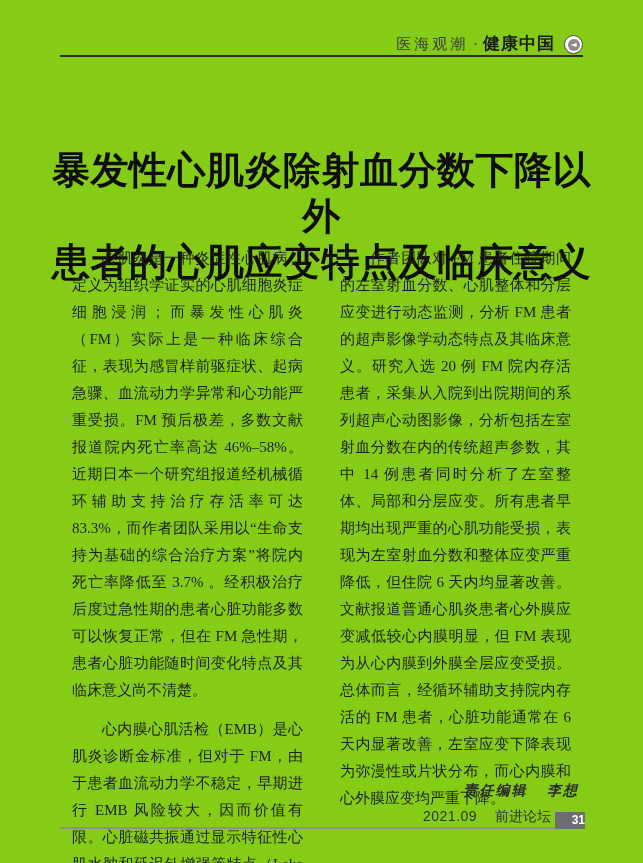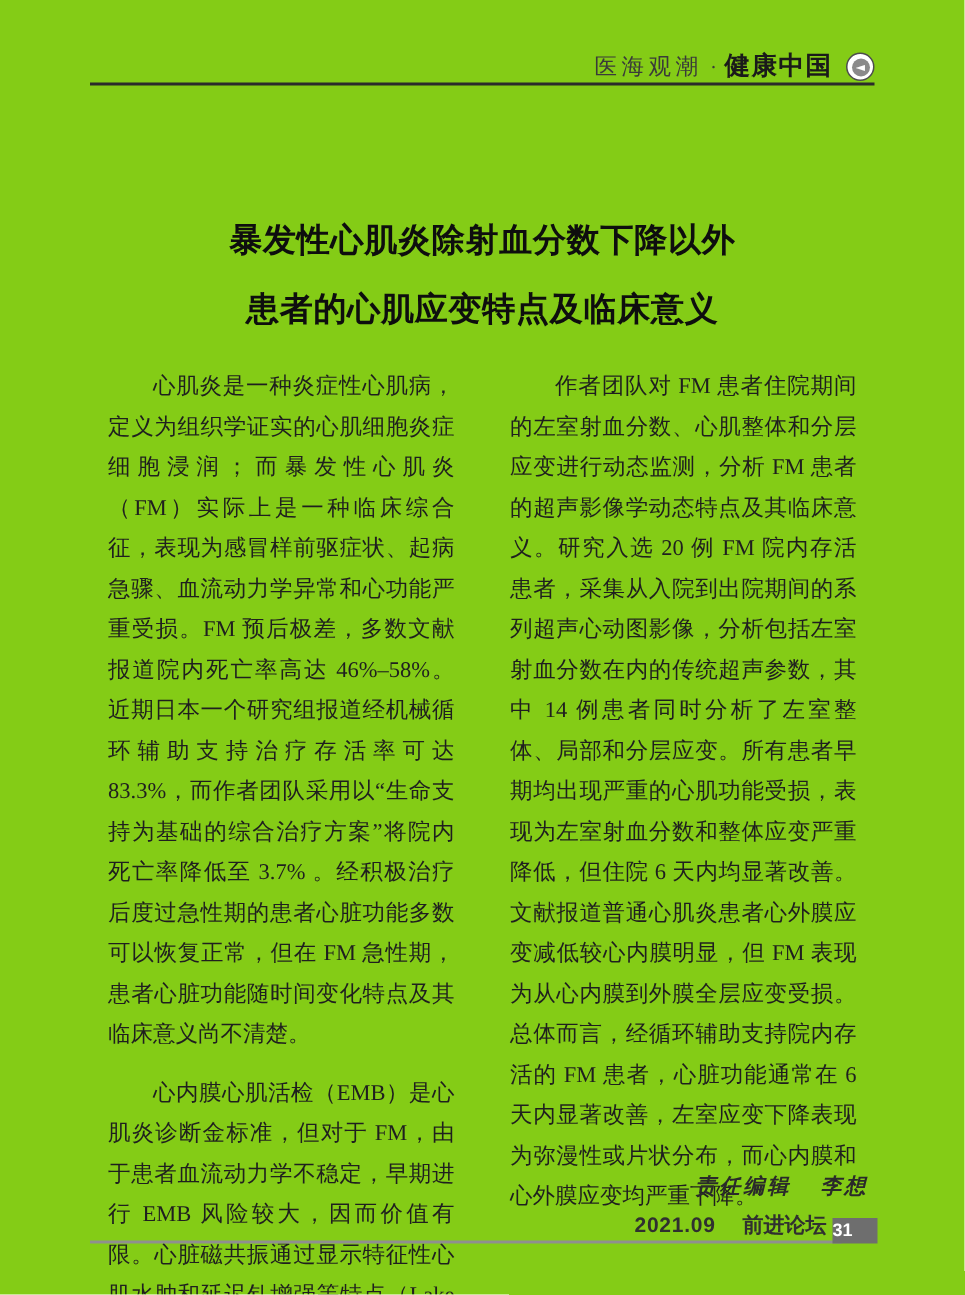--- a/index.html
+++ b/index.html
@@ -83,21 +83,21 @@
 
   
   .title {
     position: absolute;
     top: 122px;
     left: 40px;
     right: 40px;
     text-align: center;
     font-family: "Liberation Sans", sans-serif;
     font-weight: bold;
-    font-size: 22px;
+    font-size: 38px;
     line-height: 46px;
     color: #0e0e0e;
     letter-spacing: 0.5px;
   }
 
   
   .columns {
     position: absolute;
     top: 233px;
     left: 60px;
@@ -140,40 +140,40 @@
     left: 0; right: 24px;
     bottom: 0;
     height: 2px;
     background: #8f8f8f;
   }
   .footer-text {
     position: absolute;
     right: 34px;
     bottom: 3px;
     font-family: "Liberation Sans", sans-serif;
-    font-weight: bold;
+    font-weight: normal;
     font-size: 14px;
     color: #303030;
     white-space: nowrap;
     text-align: right;
   }
   .footer-text .issue { margin-right: 14px; letter-spacing: 0.5px; }
   .page-num {
     position: absolute;
     right: 0;
     bottom: 0;
     width: 30px;
     height: 17px;
     background: #6e6e6e;
     color: #ffffff;
     font-family: "Liberation Sans", sans-serif;
     font-weight: bold;
     font-size: 12px;
     line-height: 17px;
-    text-align: left;
+    text-align: right;
   }
 </style>
 </head>
 <body>
 
 <div class="page">
 
   <div class="header">
     <div class="header-label">
       <span class="light">医海观潮</span>

